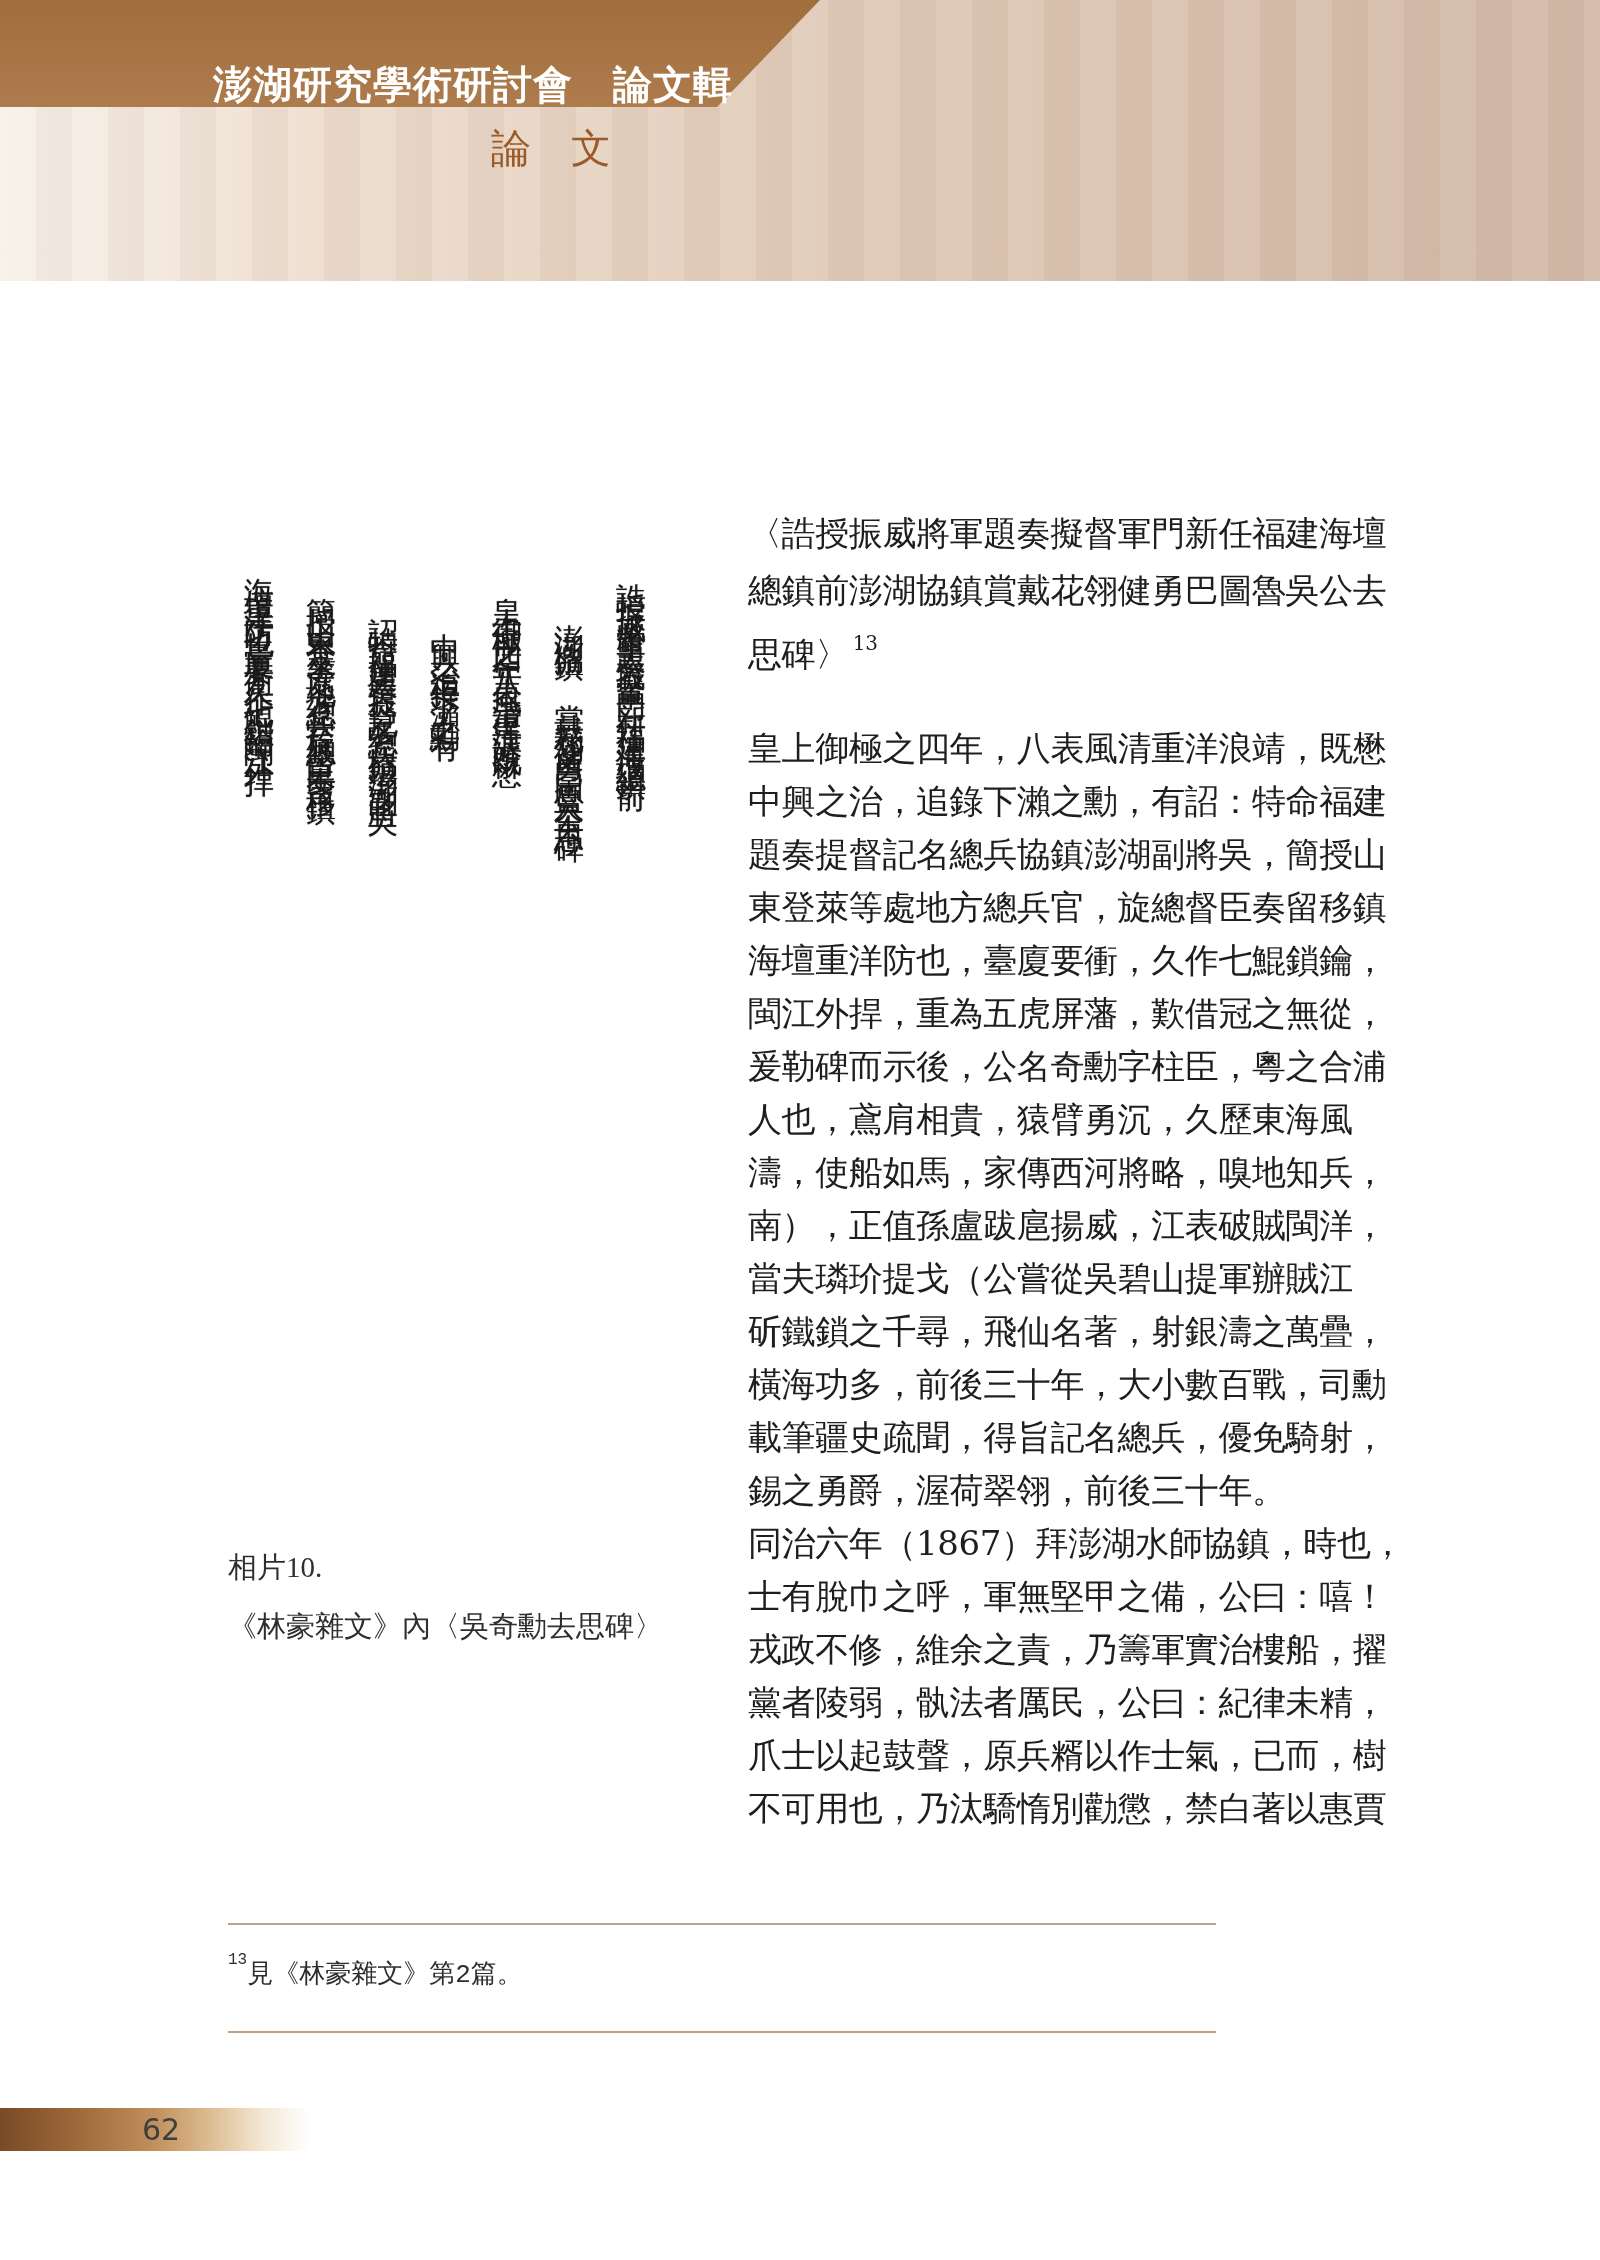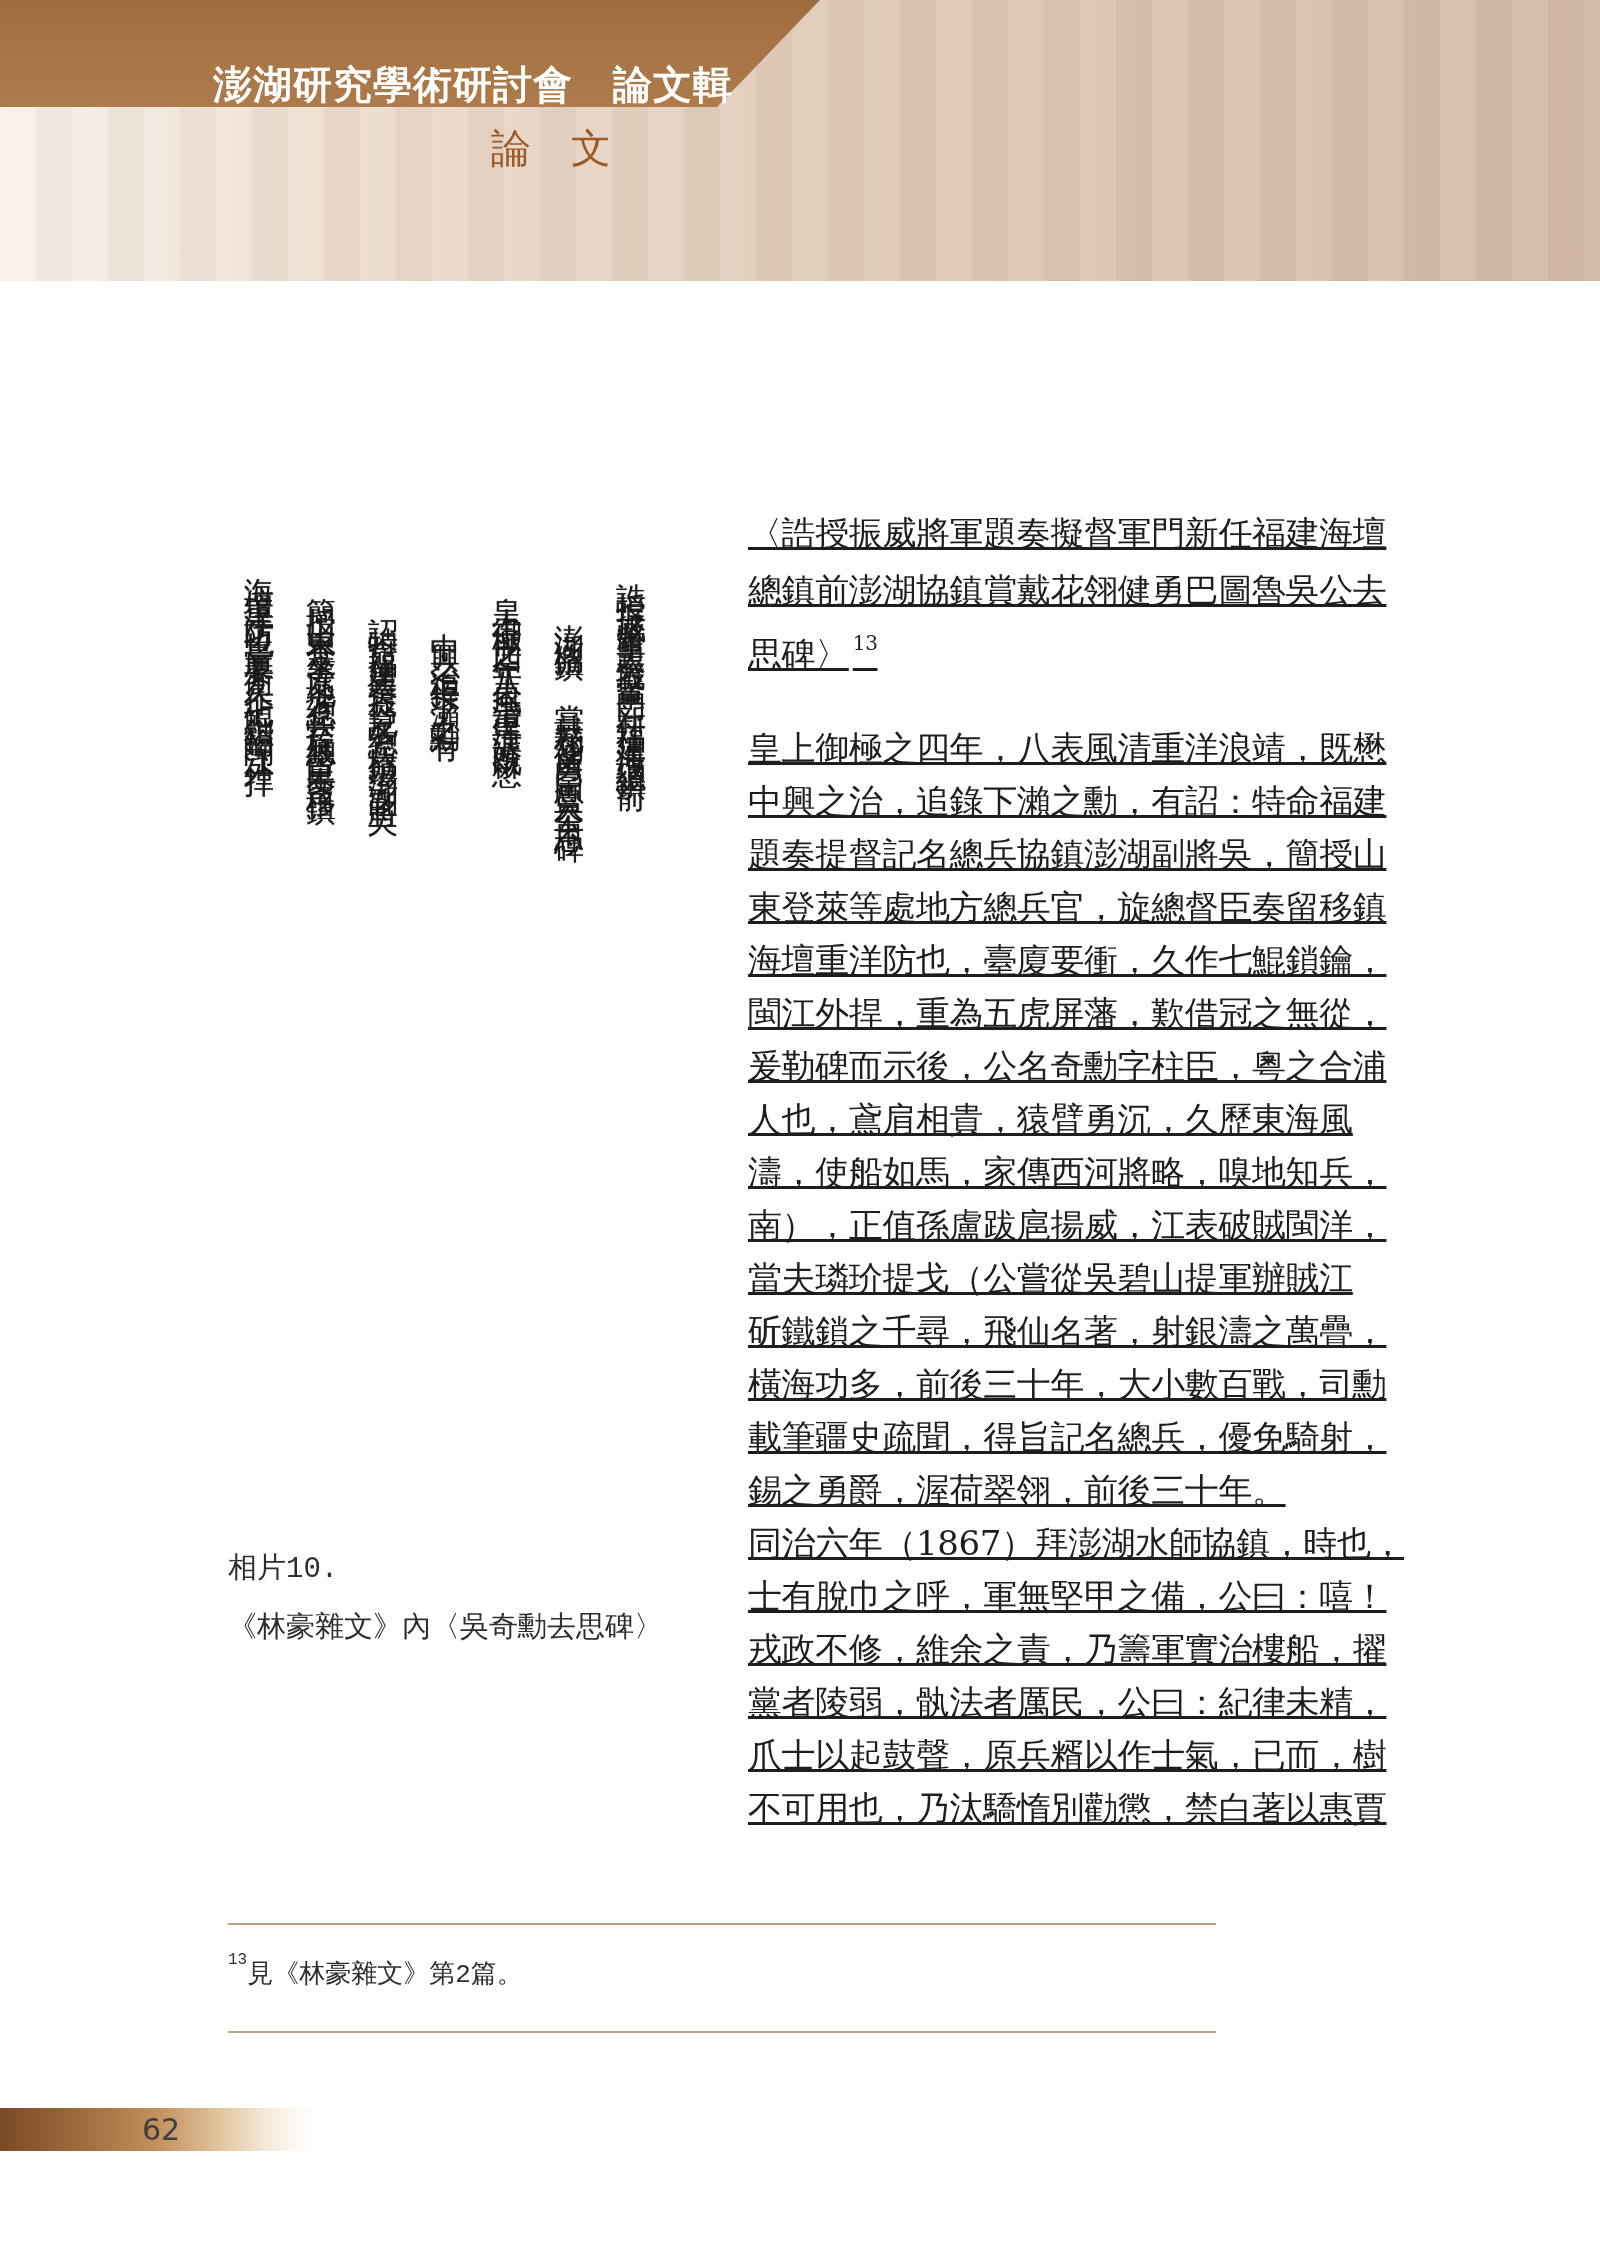--- a/index.html
+++ b/index.html
@@ -39,30 +39,30 @@
   .ms-col:nth-child(1){padding-top:45px;}
   .ms-col:nth-child(2){padding-top:86px;}
   .ms-col:nth-child(3){padding-top:60px;}
   .ms-col:nth-child(4){padding-top:95px;}
   .ms-col:nth-child(5){padding-top:80px;}
   .ms-col:nth-child(6){padding-top:60px;}
   .ms-col:nth-child(7){padding-top:40px;}
 
   
   .caption{position:absolute;left:228px;top:1548px;color:#2e2e2e;
-    font-family:Liberation Mono, monospace;font-size:29px;}
+    font-family:Liberation Serif, serif;font-size:29px;}
   .caption .cap1{margin:0 0 19px 0;}
 
   
   .heading{position:absolute;left:748px;top:505px;width:690px;
     font-size:34px;line-height:57px;color:#1e1e1e;white-space:nowrap;letter-spacing:-0.4px;}
   .heading sup{font-size:20px;position:relative;top:-4px;left:4px;}
   .body{position:absolute;left:748px;top:722px;width:690px;
     font-size:34px;line-height:53px;color:#1e1e1e;white-space:nowrap;letter-spacing:-0.4px;}
-  .b-line,.h-line{height:auto;text-decoration:underline;}
+  .b-line,.h-line{height:auto;}
 
   
   .rule{position:absolute;left:228px;width:988px;height:2px;background:#bfa183;}
   .rule-top{top:1923px;}
   .rule-bottom{top:2031px;}
   .footnote{position:absolute;left:228px;top:1956px;color:#2e2e2e;
     font-family:Liberation Mono, monospace;font-size:26px;text-align:right;}
   .footnote sup{font-size:16px;position:relative;top:-8px;}
 
   

